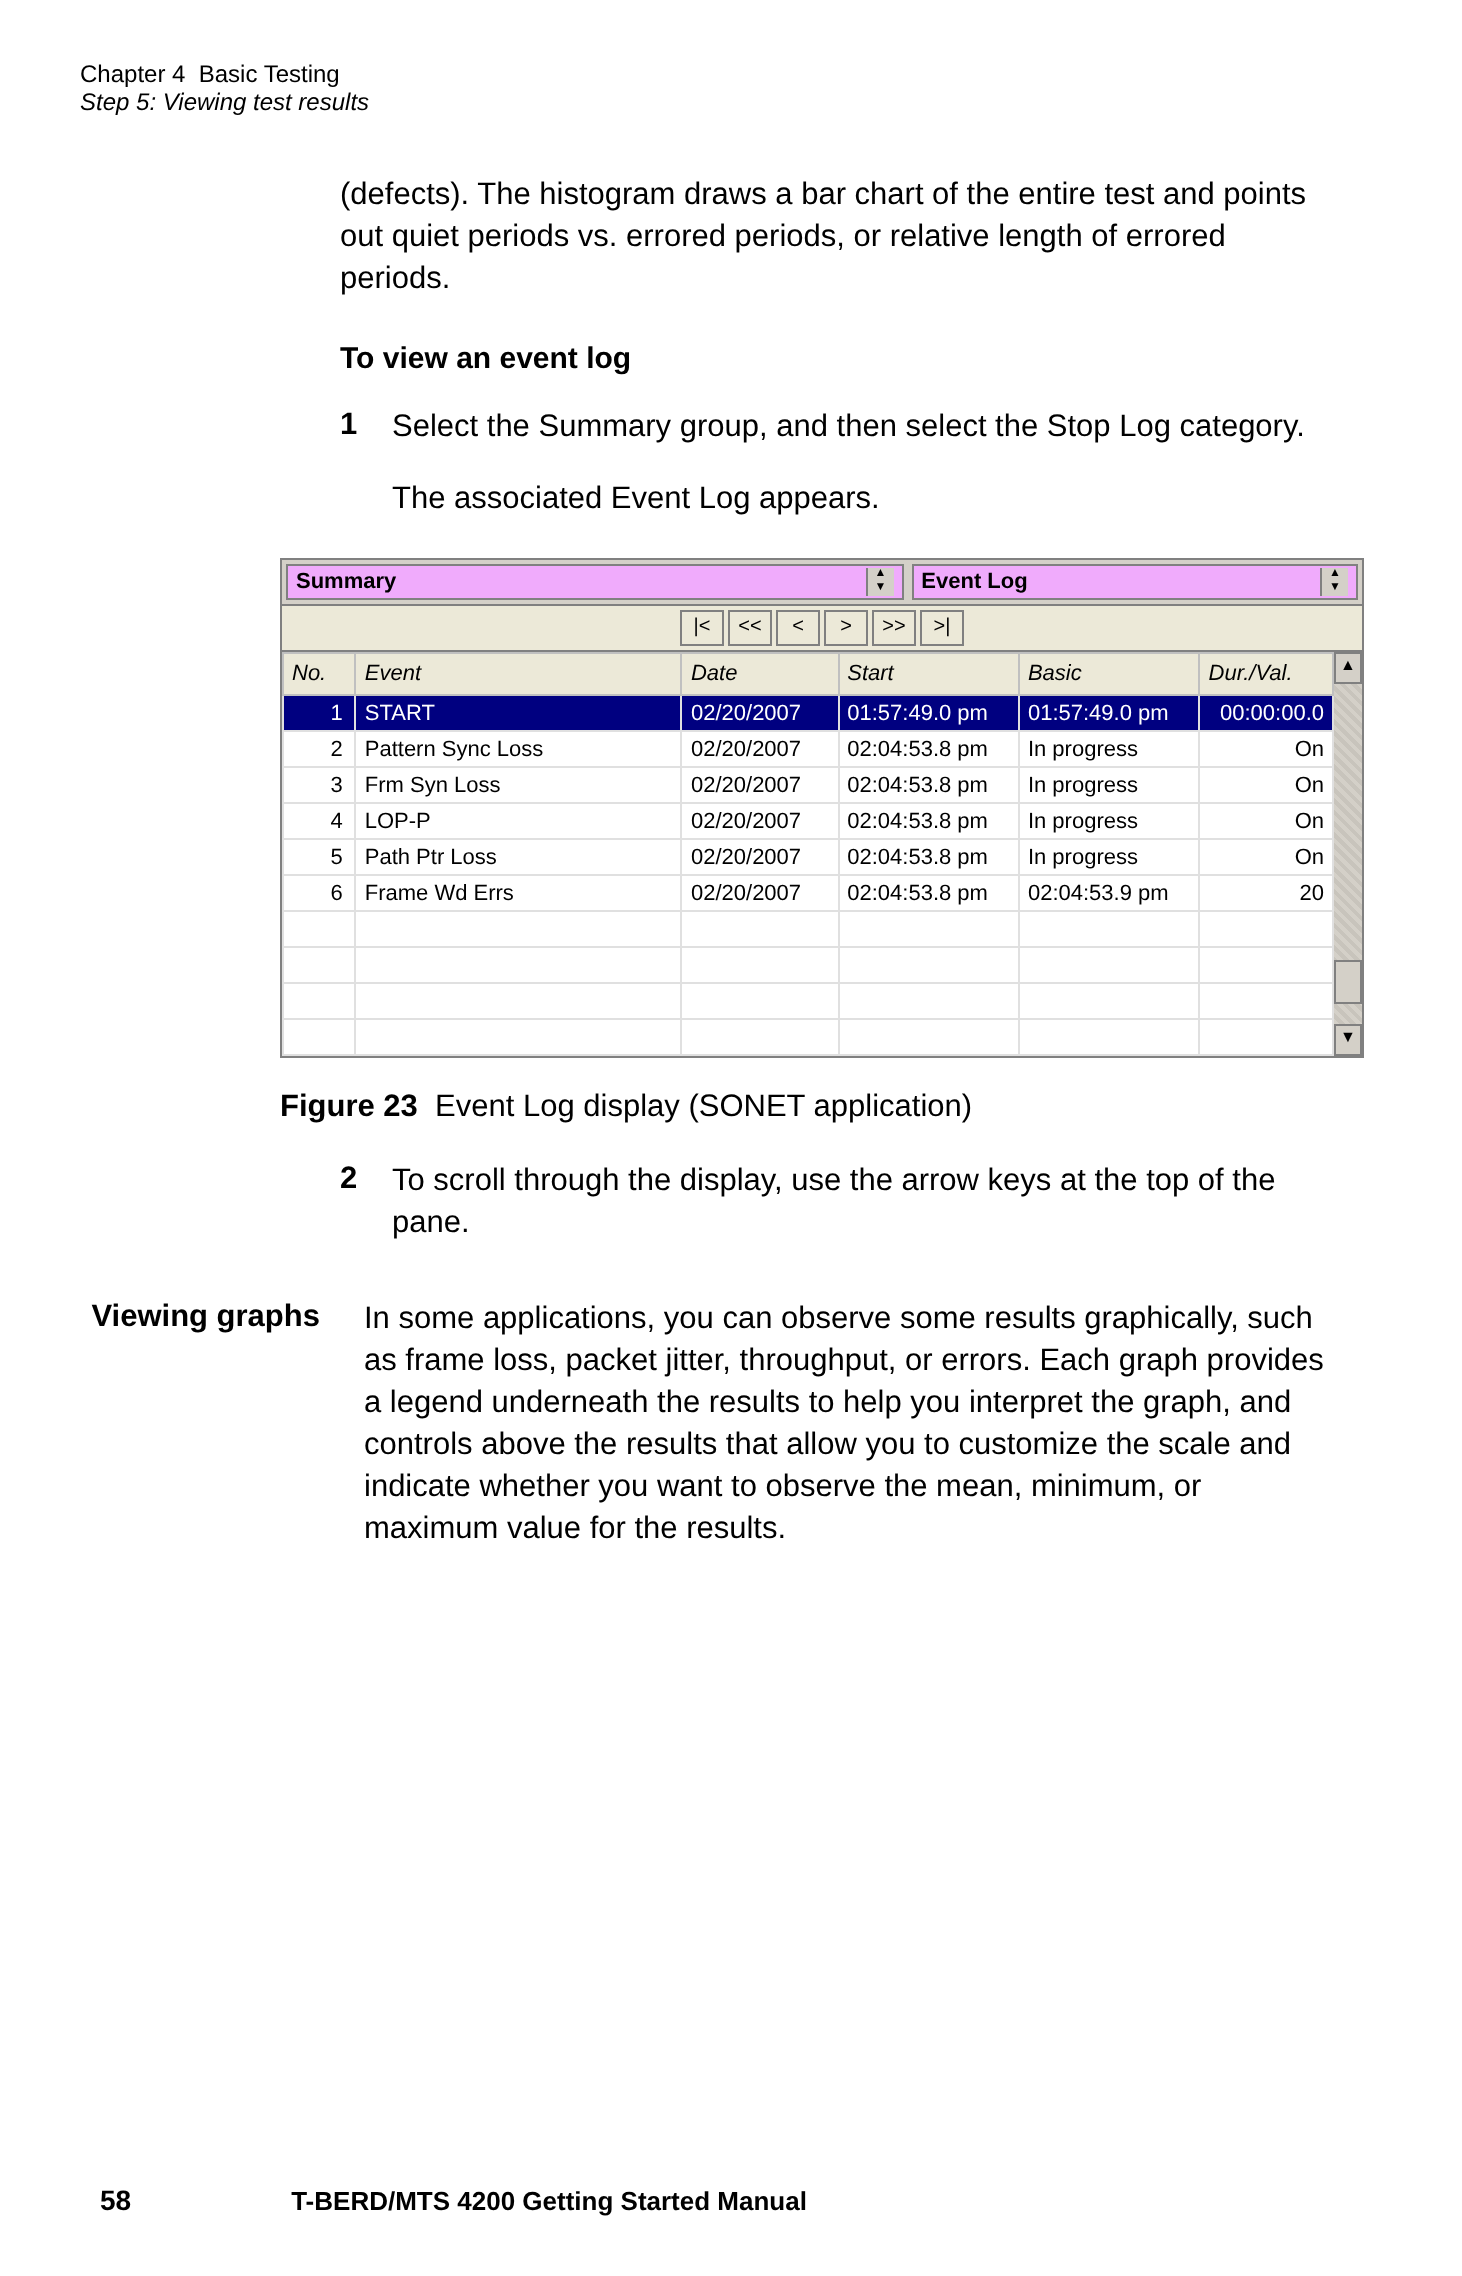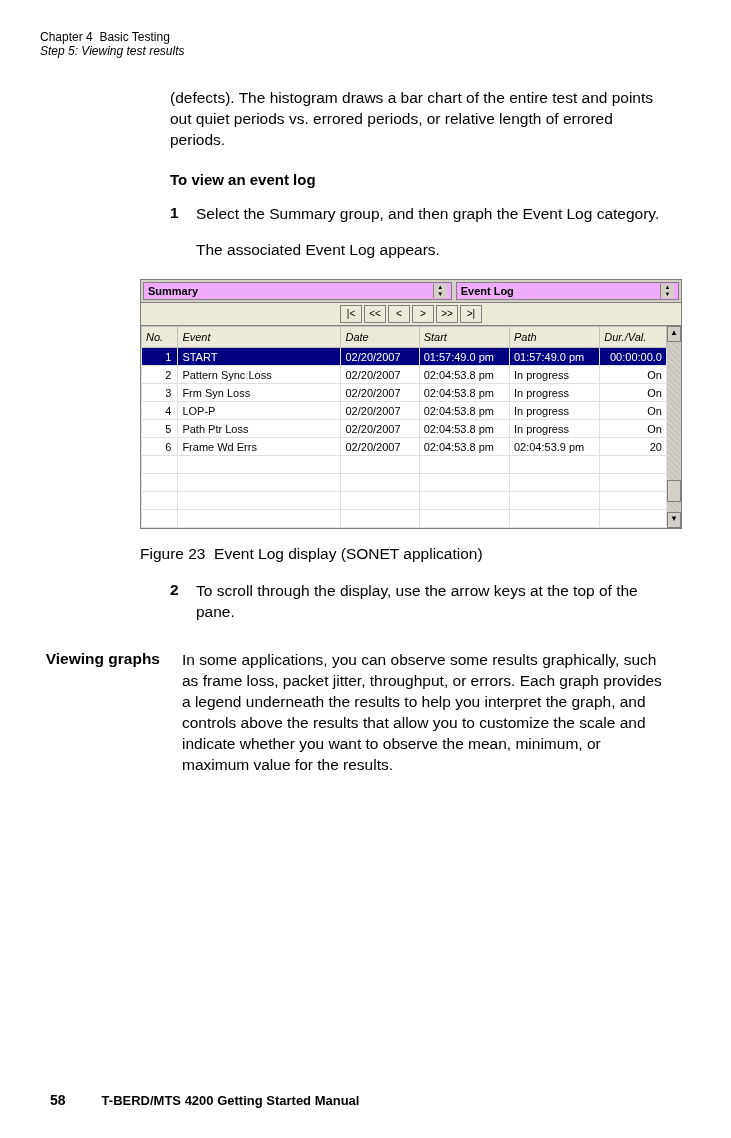--- a/index.html
+++ b/index.html
@@ -66,21 +66,21 @@
   .figure-wrap {
     margin-left: 100px;
     margin-bottom: 10px;
   }
   .fig-caption {
     margin-left: 100px;
     font-size: 15.5px;
     margin-bottom: 18px;
   }
   .fig-caption .fb {
-    font-weight: normal;
+    font-weight: bold;
   }
   .side-heading-row {
     display: flex;
     gap: 22px;
     margin-top: 28px;
   }
   .side-heading {
     width: 120px;
     font-size: 15.5px;
     font-weight: bold;
@@ -91,21 +91,21 @@
     font-size: 15.5px;
     line-height: 1.35;
   }
   .footer {
     position: absolute;
     bottom: 30px;
     left: 50px;
     right: 60px;
     display: flex;
     align-items: baseline;
-    gap: 36px;
+    gap: 80px;
   }
   .page-num {
     font-weight: bold;
     font-size: 14px;
   }
   .footer-title {
     font-weight: bold;
     font-size: 13px;
   }
 
@@ -257,21 +257,21 @@
   </p>
   <p class="hdr-step">Step 5: Viewing test results</p>
 
   <div class="indent-block">
     <p class="body-text">(defects). The histogram draws a bar chart of the entire test and points out quiet periods vs. errored periods, or relative length of errored periods.</p>
 
     <p class="sub-heading">To view an event log</p>
 
     <div class="step-row">
       <div class="step-num">1</div>
-      <div class="step-text">Select the Summary group, and then graph the Event Log category.</div>
+      <div class="step-text">Select the Summary group, and then select the Stop Log category.</div>
     </div>
     <p class="indent-sub">The associated Event Log appears.</p>
   </div>
 
   <div class="figure-wrap">
     <div class="eventlog-ui">
       <div class="eventlog-top">
         <div class="combo combo-left">
           <span>Summary</span>
           <span class="spinner">
@@ -296,21 +296,21 @@
         <button class="nav-btn">&gt;|</button>
       </div>
       <div class="table-wrap">
         <table class="ev-table">
           <thead>
             <tr>
               <th class="col-no">No.</th>
               <th class="col-event">Event</th>
               <th class="col-date">Date</th>
               <th class="col-start">Start</th>
-              <th class="col-stop">Path</th>
+              <th class="col-stop">Basic</th>
               <th class="col-dur">Dur./Val.</th>
             </tr>
           </thead>
           <tbody id="ev-tbody">
               <tr class="sel">
                 <td class="num">1</td>
                 <td>START</td>
                 <td>02/20/2007</td>
                 <td>01:57:49.0 pm</td>
                 <td>01:57:49.0 pm</td>

